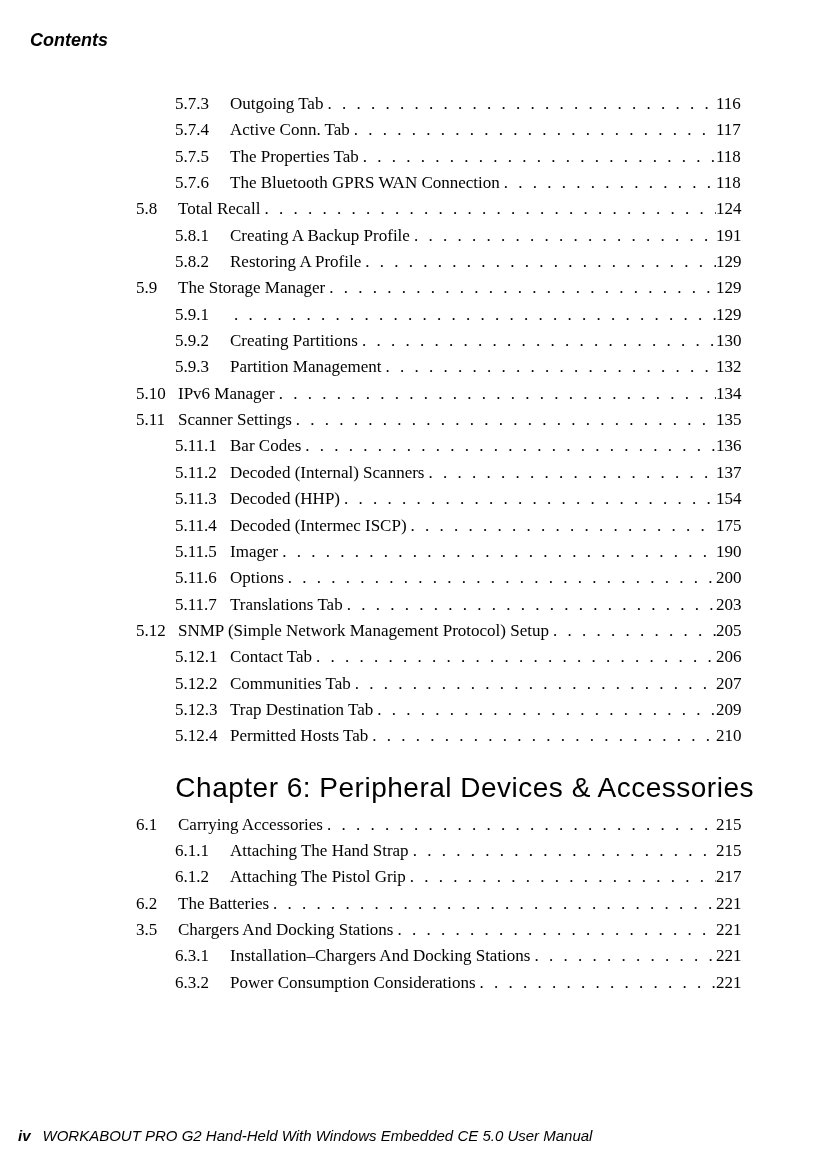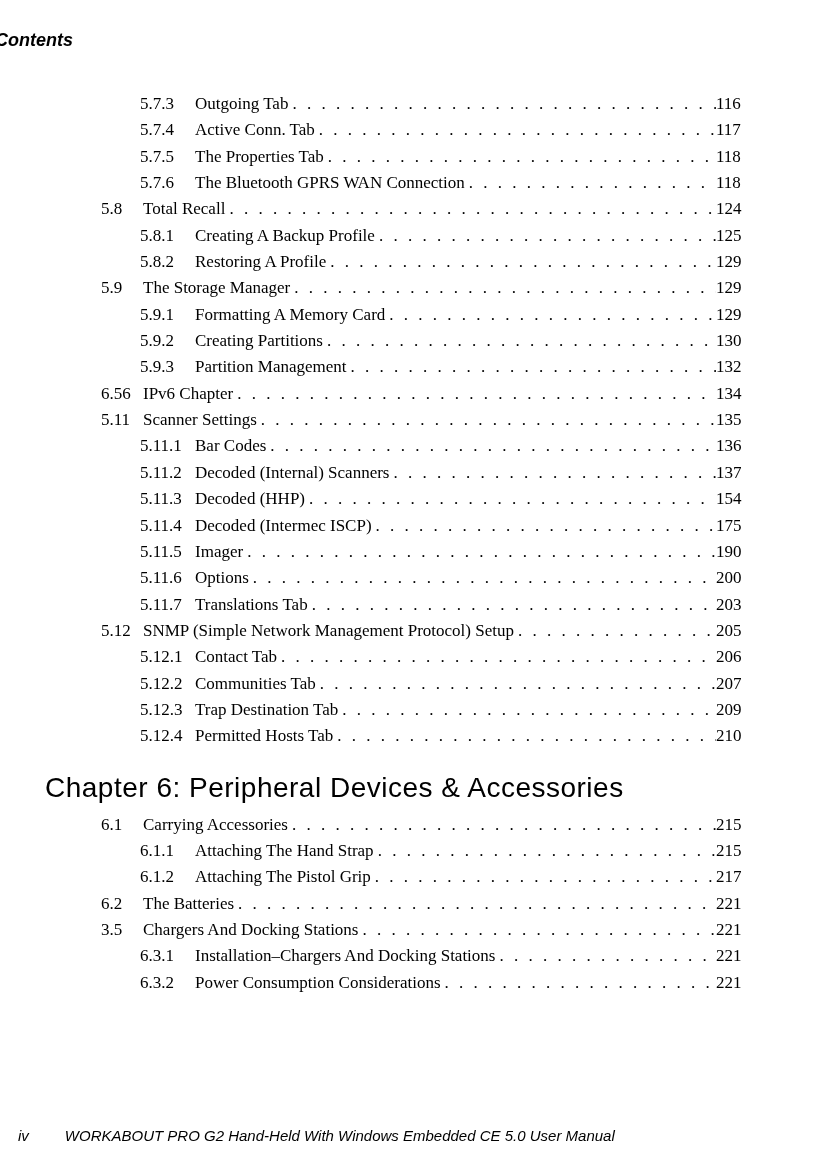--- a/index.html
+++ b/index.html
@@ -6,21 +6,21 @@
     margin: 0;
     padding: 0;
     font-family: "Times New Roman", Times, serif;
     color: #000;
     background: #fff;
     width: 834px;
     height: 1172px;
     position: relative;
   }
   .page {
-    padding: 30px 80px 30px 85px;
+    padding: 30px 80px 30px 120px;
     box-sizing: border-box;
   }
   .header {
     font-family: Arial, Helvetica, sans-serif;
     font-weight: bold;
     font-style: italic;
     font-size: 18px;
     margin-bottom: 40px;
     margin-left: -90px;
   }
@@ -54,32 +54,33 @@
     text-align: left;
   }
   .chapter {
     font-family: Arial, Helvetica, sans-serif;
     font-size: 28px;
     font-weight: 400;
     margin-top: 22px;
     margin-bottom: 8px;
     margin-left: -40px;
     letter-spacing: 0.5px;
+    text-align: right;
   }
   .footer {
     position: absolute;
     bottom: 28px;
     left: 18px;
     font-family: Arial, Helvetica, sans-serif;
     font-style: italic;
     font-size: 15px;
   }
   .footer .pgnum {
-    font-weight: normal;
-    margin-right: 36px;
+    font-weight: bold;
+    margin-right: 12px;
   }
 </style>
 </head>
 <body>
 
 <div class="page">
   <div class="header">Contents</div>
 
   <div class="toc" id="toc1">
       <div class="row level2">
@@ -109,55 +110,54 @@
       <div class="row level1">
         <span class="num">5.8</span>
         <span class="title">Total Recall</span>
         <span class="dots">. . . . . . . . . . . . . . . . . . . . . . . . . . . . . . . . . . . . . . . . . . . . . . . . . . . . . . . . . . . . . . . . . . . . . . </span>
         <span class="pg">124</span>
       </div>
       <div class="row level2">
         <span class="num">5.8.1</span>
         <span class="title">Creating A Backup Profile</span>
         <span class="dots">. . . . . . . . . . . . . . . . . . . . . . . . . . . . . . . . . . . . . . . . . . . . . . . . . . . . . . . . . . . . . . . . . . . . . . </span>
-        <span class="pg">125</span>
+        <span class="pg">191</span>
       </div>
       <div class="row level2">
         <span class="num">5.8.2</span>
         <span class="title">Restoring A Profile</span>
         <span class="dots">. . . . . . . . . . . . . . . . . . . . . . . . . . . . . . . . . . . . . . . . . . . . . . . . . . . . . . . . . . . . . . . . . . . . . . </span>
         <span class="pg">129</span>
       </div>
       <div class="row level1">
         <span class="num">5.9</span>
         <span class="title">The Storage Manager</span>
         <span class="dots">. . . . . . . . . . . . . . . . . . . . . . . . . . . . . . . . . . . . . . . . . . . . . . . . . . . . . . . . . . . . . . . . . . . . . . </span>
         <span class="pg">129</span>
       </div>
       <div class="row level2">
         <span class="num">5.9.1</span>
-        <span class="title">Formatting A Memory Card</span>
         <span class="dots">. . . . . . . . . . . . . . . . . . . . . . . . . . . . . . . . . . . . . . . . . . . . . . . . . . . . . . . . . . . . . . . . . . . . . . </span>
         <span class="pg">129</span>
       </div>
       <div class="row level2">
         <span class="num">5.9.2</span>
         <span class="title">Creating Partitions</span>
         <span class="dots">. . . . . . . . . . . . . . . . . . . . . . . . . . . . . . . . . . . . . . . . . . . . . . . . . . . . . . . . . . . . . . . . . . . . . . </span>
         <span class="pg">130</span>
       </div>
       <div class="row level2">
         <span class="num">5.9.3</span>
         <span class="title">Partition Management</span>
         <span class="dots">. . . . . . . . . . . . . . . . . . . . . . . . . . . . . . . . . . . . . . . . . . . . . . . . . . . . . . . . . . . . . . . . . . . . . . </span>
         <span class="pg">132</span>
       </div>
       <div class="row level1">
-        <span class="num">6.56</span>
-        <span class="title">IPv6 Chapter</span>
+        <span class="num">5.10</span>
+        <span class="title">IPv6 Manager</span>
         <span class="dots">. . . . . . . . . . . . . . . . . . . . . . . . . . . . . . . . . . . . . . . . . . . . . . . . . . . . . . . . . . . . . . . . . . . . . . </span>
         <span class="pg">134</span>
       </div>
       <div class="row level1">
         <span class="num">5.11</span>
         <span class="title">Scanner Settings</span>
         <span class="dots">. . . . . . . . . . . . . . . . . . . . . . . . . . . . . . . . . . . . . . . . . . . . . . . . . . . . . . . . . . . . . . . . . . . . . . </span>
         <span class="pg">135</span>
       </div>
       <div class="row level2">

